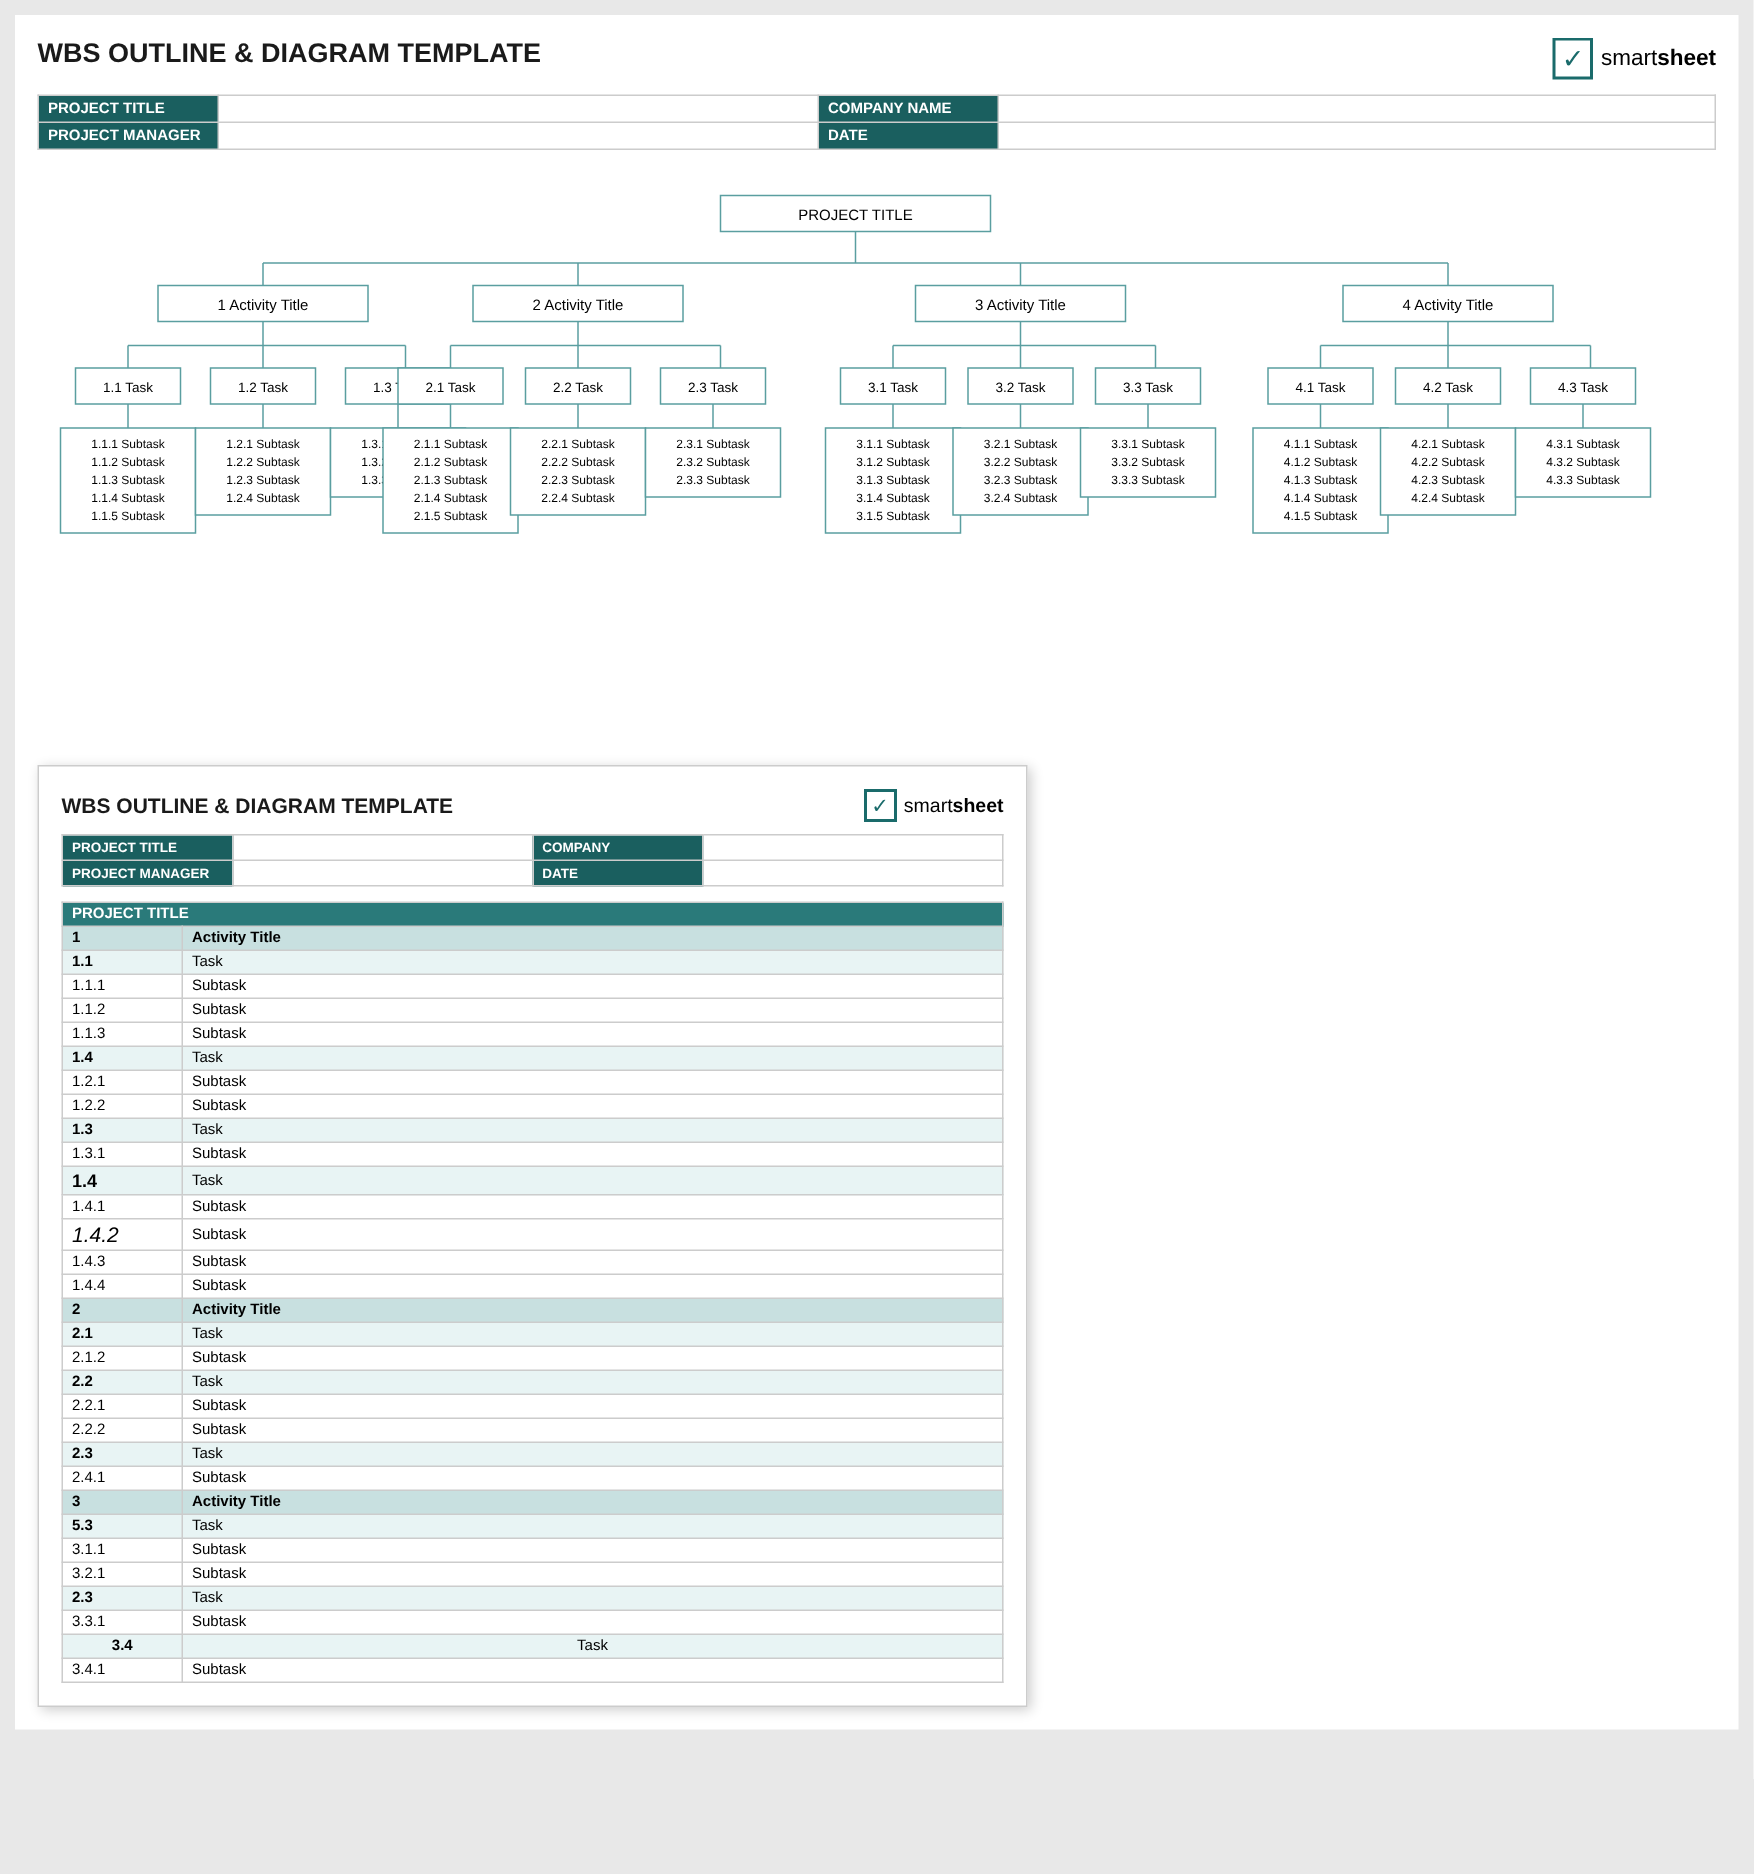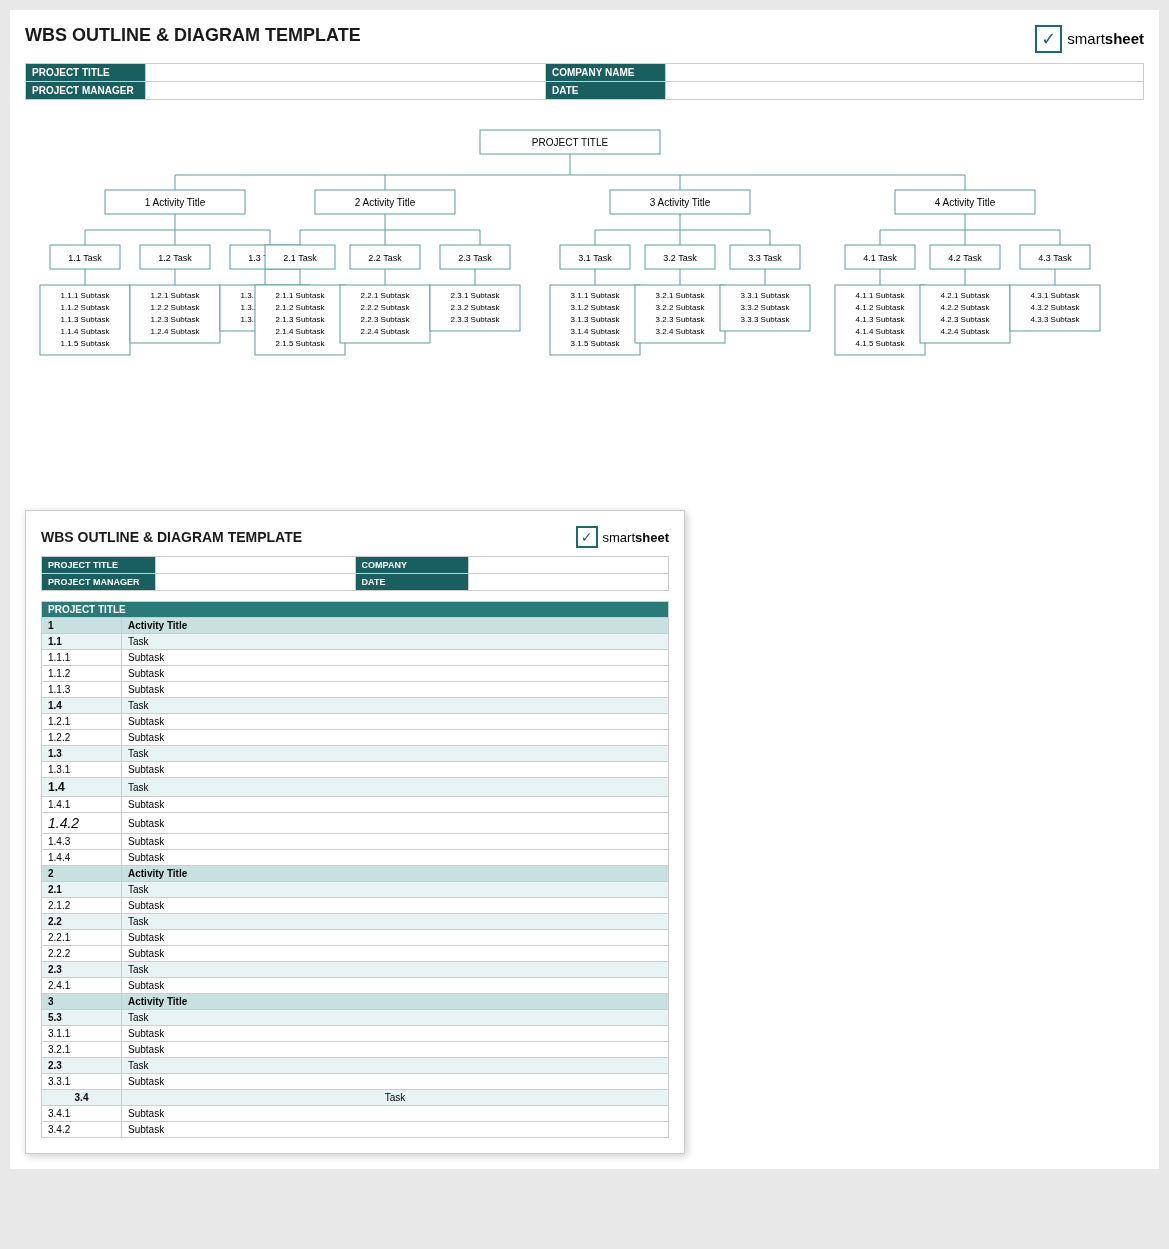--- a/index.html
+++ b/index.html
@@ -363,20 +363,16 @@
             <td style="font-size: 10px;">Subtask</td>
           </tr>
           <tr style="background: rgb(232, 244, 244); text-align: center;">
             <td style="width: 80px; font-size: 10px; font-weight: bold;">3.4</td>
             <td style="font-size: 10px; font-weight: normal;">Task</td>
           </tr>
           <tr style="background: white;">
             <td style="width: 80px; font-size: 10px;">3.4.1</td>
             <td style="font-size: 10px;">Subtask</td>
           </tr>
-          <tr style="background: white;">
-            <td style="width: 80px; font-size: 10px;">3.4.2</td>
-            <td style="font-size: 10px;">Subtask</td>
-          </tr>
         </tbody>
     </table>
   </div>
 </div>
 
 </body></html>

